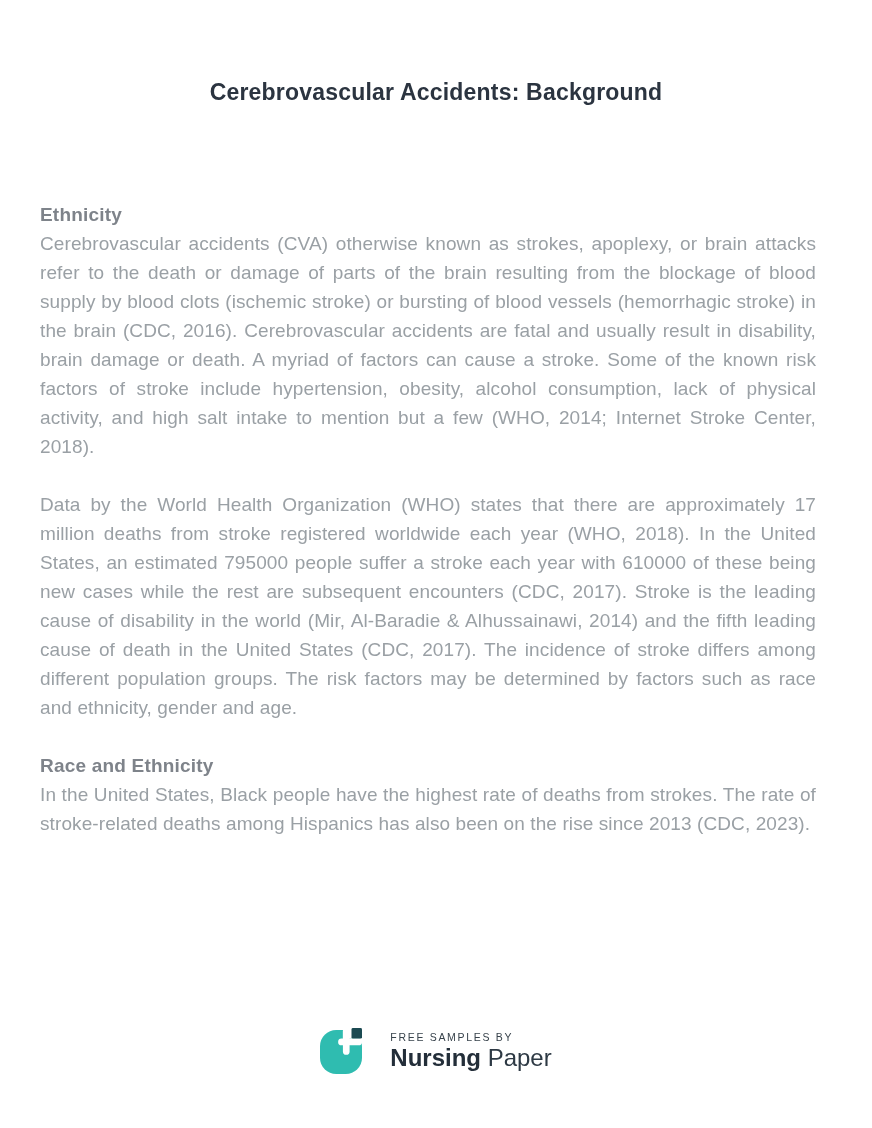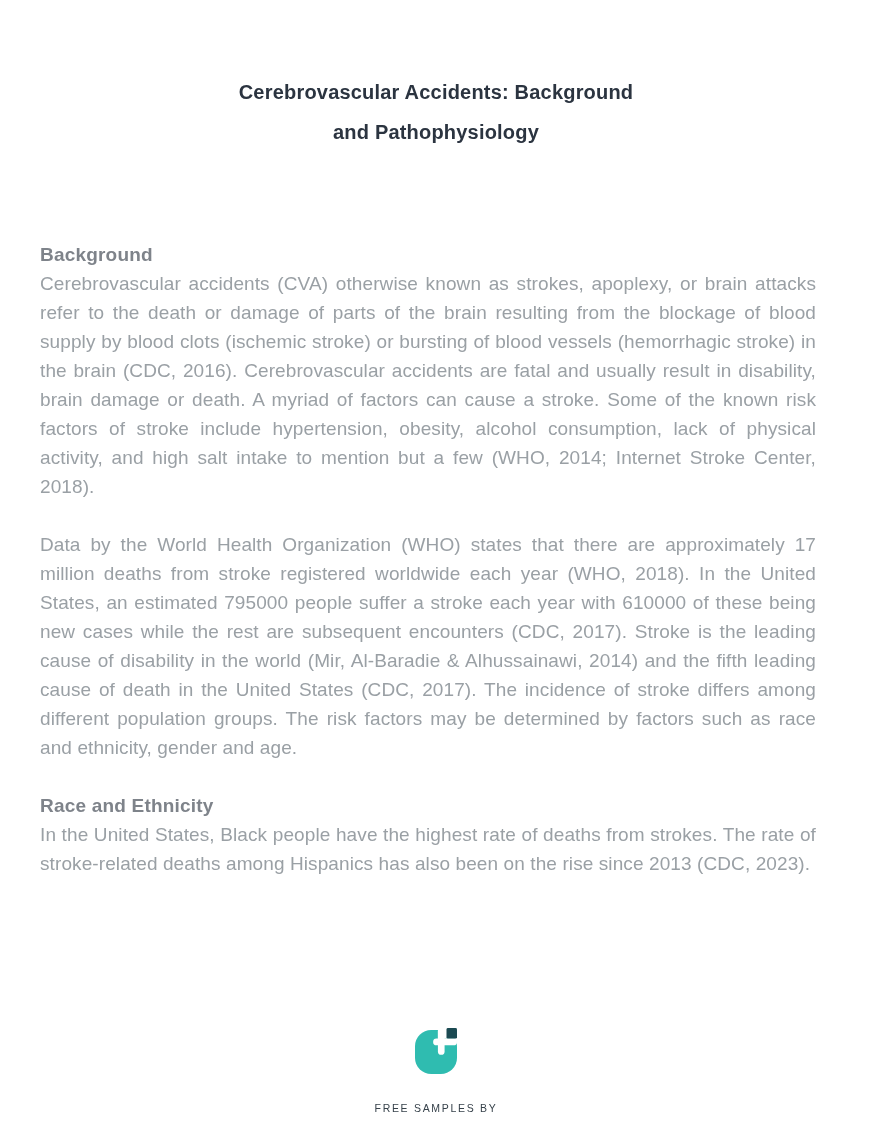--- a/index.html
+++ b/index.html
@@ -12,21 +12,21 @@
     position: relative;
     overflow: hidden;
   }
   .page {
     padding: 72px 40px 0 40px;
     position: relative;
     height: 100%;
   }
   .doc-title {
     text-align: center;
-    font-size: 20px;
+    font-size: 23px;
     line-height: 40px;
     font-weight: 700;
     color: #2b3440;
     letter-spacing: 0.2px;
   }
   .content {
     margin-top: 88px;
   }
   .section-heading {
     margin: 0;
@@ -46,21 +46,20 @@
   }
   .footer {
     position: absolute;
     left: 0;
     top: 1028px;
     width: 100%;
     display: flex;
     justify-content: center;
     align-items: center;
     gap: 28px;
-    flex-direction: column;
   }
   .logo-icon {
     width: 42px;
     height: 46px;
     flex: 0 0 auto;
   }
   .logo-text { display: flex; flex-direction: column; }
   .logo-tagline {
     font-size: 10.5px;
     letter-spacing: 1.7px;
@@ -76,26 +75,25 @@
   .brand-bold { font-weight: 700; }
   .brand-regular { font-weight: 400; color: #2d3944; }
 </style>
 </head>
 <body>
 
 <div class="page">
 
   <div class="doc-title">
     <div>Cerebrovascular Accidents: Background</div>
-    <div>and Pathophysiology</div>
   </div>
 
   <div class="content">
 
-    <h2 class="section-heading">Background</h2>
+    <h2 class="section-heading">Ethnicity</h2>
     <p class="body-paragraph">Cerebrovascular accidents (CVA) otherwise known as strokes, apoplexy, or brain attacks refer to the death or damage of parts of the brain resulting from the blockage of blood supply by blood clots (ischemic stroke) or bursting of blood vessels (hemorrhagic stroke) in the brain (CDC, 2016). Cerebrovascular accidents are fatal and usually result in disability, brain damage or death. A myriad of factors can cause a stroke. Some of the known risk factors of stroke include hypertension, obesity, alcohol consumption, lack of physical activity, and high salt intake to mention but a few (WHO, 2014; Internet Stroke Center, 2018).</p>
     <p class="body-paragraph">Data by the World Health Organization (WHO) states that there are approximately 17 million deaths from stroke registered worldwide each year (WHO, 2018). In the United States, an estimated 795000 people suffer a stroke each year with 610000 of these being new cases while the rest are subsequent encounters (CDC, 2017). Stroke is the leading cause of disability in the world (Mir, Al-Baradie &amp; Alhussainawi, 2014) and the fifth leading cause of death in the United States (CDC, 2017). The incidence of stroke differs among different population groups. The risk factors may be determined by factors such as race and ethnicity, gender and age.</p>
 
     <h2 class="section-heading">Race and Ethnicity</h2>
     <p class="body-paragraph">In the United States, Black people have the highest rate of deaths from strokes. The rate of stroke-related deaths among Hispanics has also been on the rise since 2013 (CDC, 2023).</p>
 
   </div>
 
   <div class="footer">
     <svg class="logo-icon" viewBox="0 0 44 48" xmlns="http://www.w3.org/2000/svg" aria-hidden="true">
@@ -103,16 +101,17 @@
       <rect x="0" y="2" width="44" height="46" rx="17" fill="#2fbcb0"></rect>
 
       <rect x="24" y="0" width="7" height="28" rx="3.5" fill="#ffffff"></rect>
       <rect x="19" y="11" width="25" height="7" rx="3.5" fill="#ffffff"></rect>
       <rect x="24" y="0" width="20" height="11" fill="#ffffff"></rect>
 
       <rect x="33" y="0" width="11" height="11" rx="1.5" fill="#1b4a52"></rect>
     </svg>
     <div class="logo-text">
       <span class="logo-tagline">FREE SAMPLES BY</span>
+      <span class="logo-brand"><b class="brand-bold">Nursing</b><span class="brand-regular"> Paper</span></span>
     </div>
   </div>
 
 </div>
 
 </body></html>

